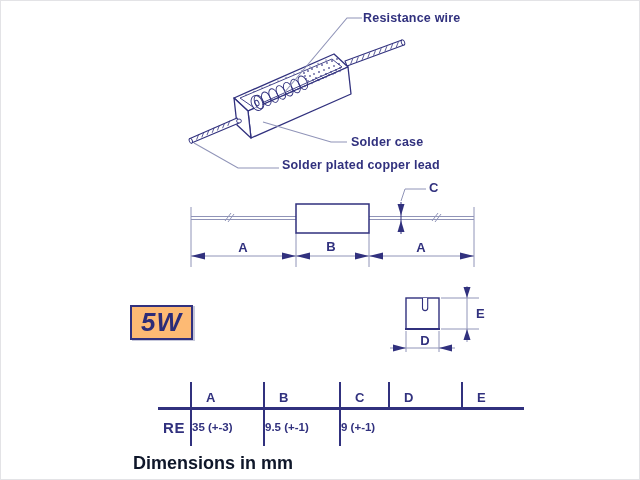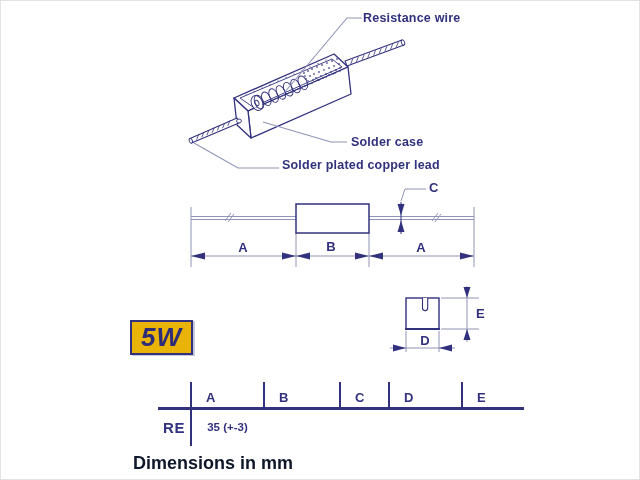--- a/index.html
+++ b/index.html
@@ -9,35 +9,35 @@
     font-family:"Liberation Sans", sans-serif;color:#31317e;
   }
   .stage svg{position:absolute;left:0;top:0;}
   .lbl{
     position:absolute;font-weight:700;font-size:12.5px;line-height:1;
     color:#31317e;white-space:nowrap;letter-spacing:0.2px;
   }
   .dimletter{position:absolute;font-weight:700;font-size:13px;line-height:1;color:#31317e;}
   .ctr{transform:translateX(-50%);}
   .badge{
-    position:absolute;left:129px;top:319px;width:63px;height:35px;
-    border:2px solid #31317e;box-sizing:border-box;background:#eab308;
+    position:absolute;left:129px;top:304px;width:63px;height:35px;
+    border:2px solid #31317e;box-sizing:border-box;background:#fdba74;
     box-shadow:2px 1px 0 rgba(160,164,195,.6);
     display:flex;align-items:center;justify-content:center;
   }
   .badge span{font-weight:700;font-style:italic;font-size:26px;letter-spacing:1px;color:#2c2c78;}
   .dimtable{
     position:absolute;left:157px;top:381px;width:366px;height:64px;
     display:grid;grid-template-columns:32px 73px 76px 49px 73px 63px;
     grid-template-rows:28px 36px;box-sizing:border-box;
   }
   .dimtable .cell{box-sizing:border-box;font-weight:700;overflow:hidden;}
   .dimtable .hd{font-size:13px;text-align:left;padding:8px 0 0 14px;border-bottom:3px solid #31317e;}
   .dimtable .vl{border-left:2px solid #31317e;}
-  .dimtable .val{font-size:11.5px;text-align:center;padding-top:11px;}
+  .dimtable .val{font-size:11.5px;padding-top:11px;}
   .dimtable .rowhdr{font-size:15px;text-align:center;padding-top:9px;letter-spacing:0.5px;}
   .footnote{position:absolute;left:132px;top:452px;font-weight:700;font-size:18px;color:#0f172a;}
 </style>
 </head>
 <body>
 
 <div class="stage">
 
   <svg width="640" height="480" viewBox="0 0 640 480">
 
@@ -226,16 +226,18 @@
 
   <div class="dimtable">
     <div class="cell hd"></div>
     <div class="cell hd vl">A</div>
     <div class="cell hd vl">B</div>
     <div class="cell hd vl">C</div>
     <div class="cell hd vl">D</div>
     <div class="cell hd vl">E</div>
     <div class="cell rowhdr">RE</div>
     <div class="cell val vl">35 (+-3)</div>
+    <div class="cell val vl">9.5 (+-1)</div>
+    <div class="cell val vl">9 (+-1)</div>
   </div>
 
   <div class="footnote">Dimensions in mm</div>
 </div>
 
 </body></html>

